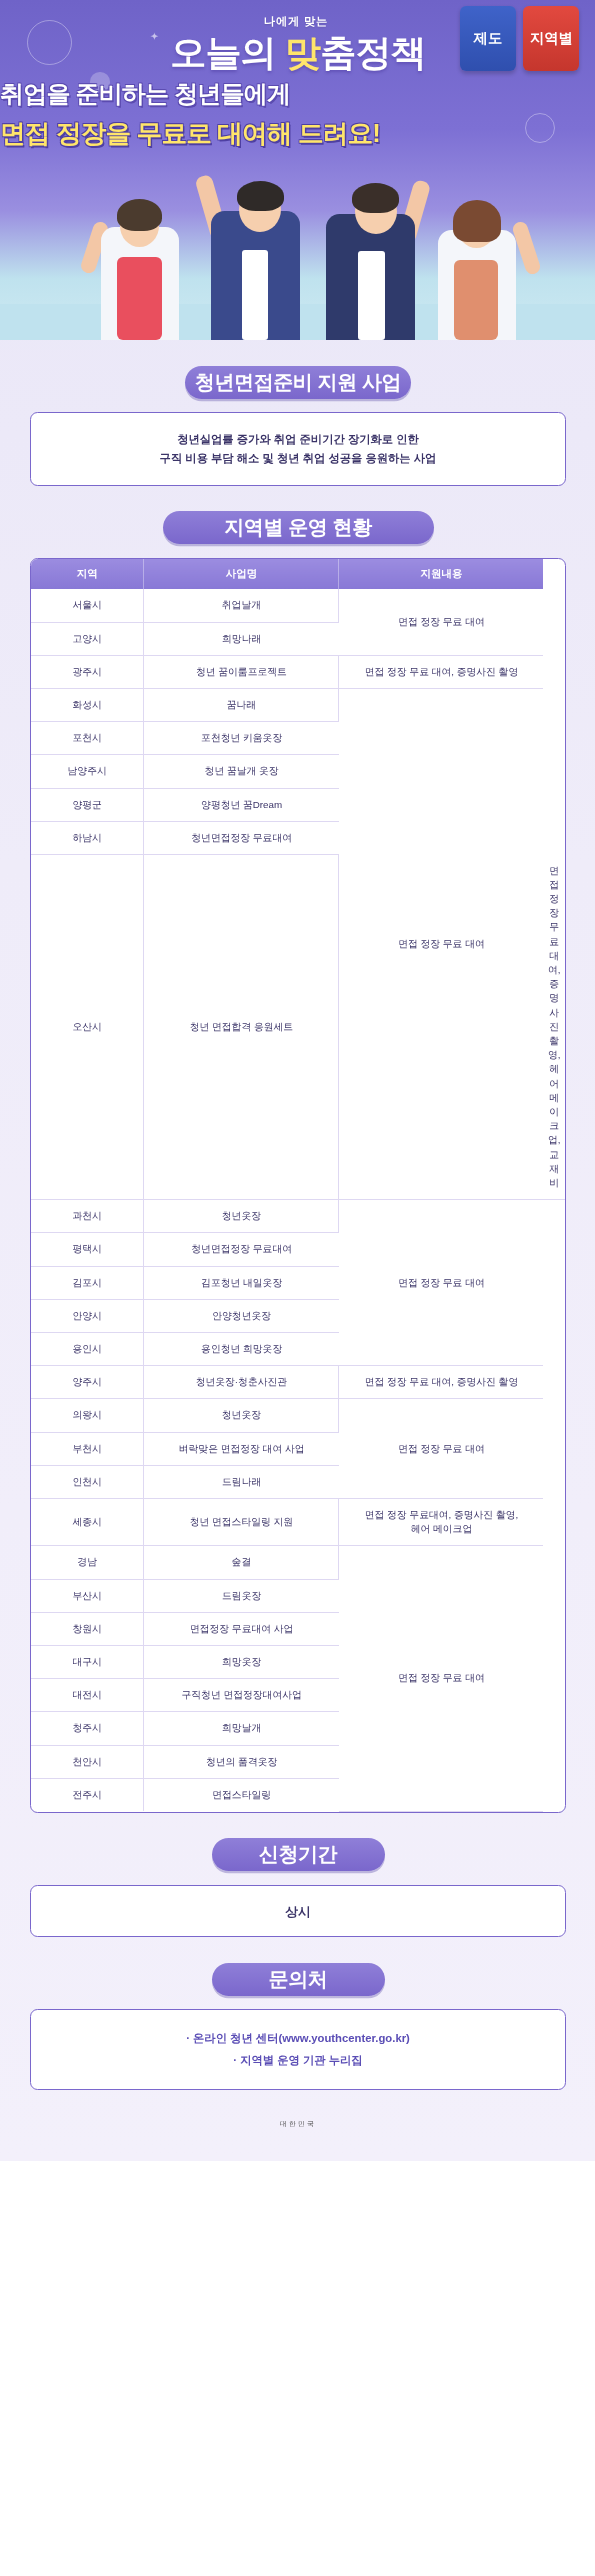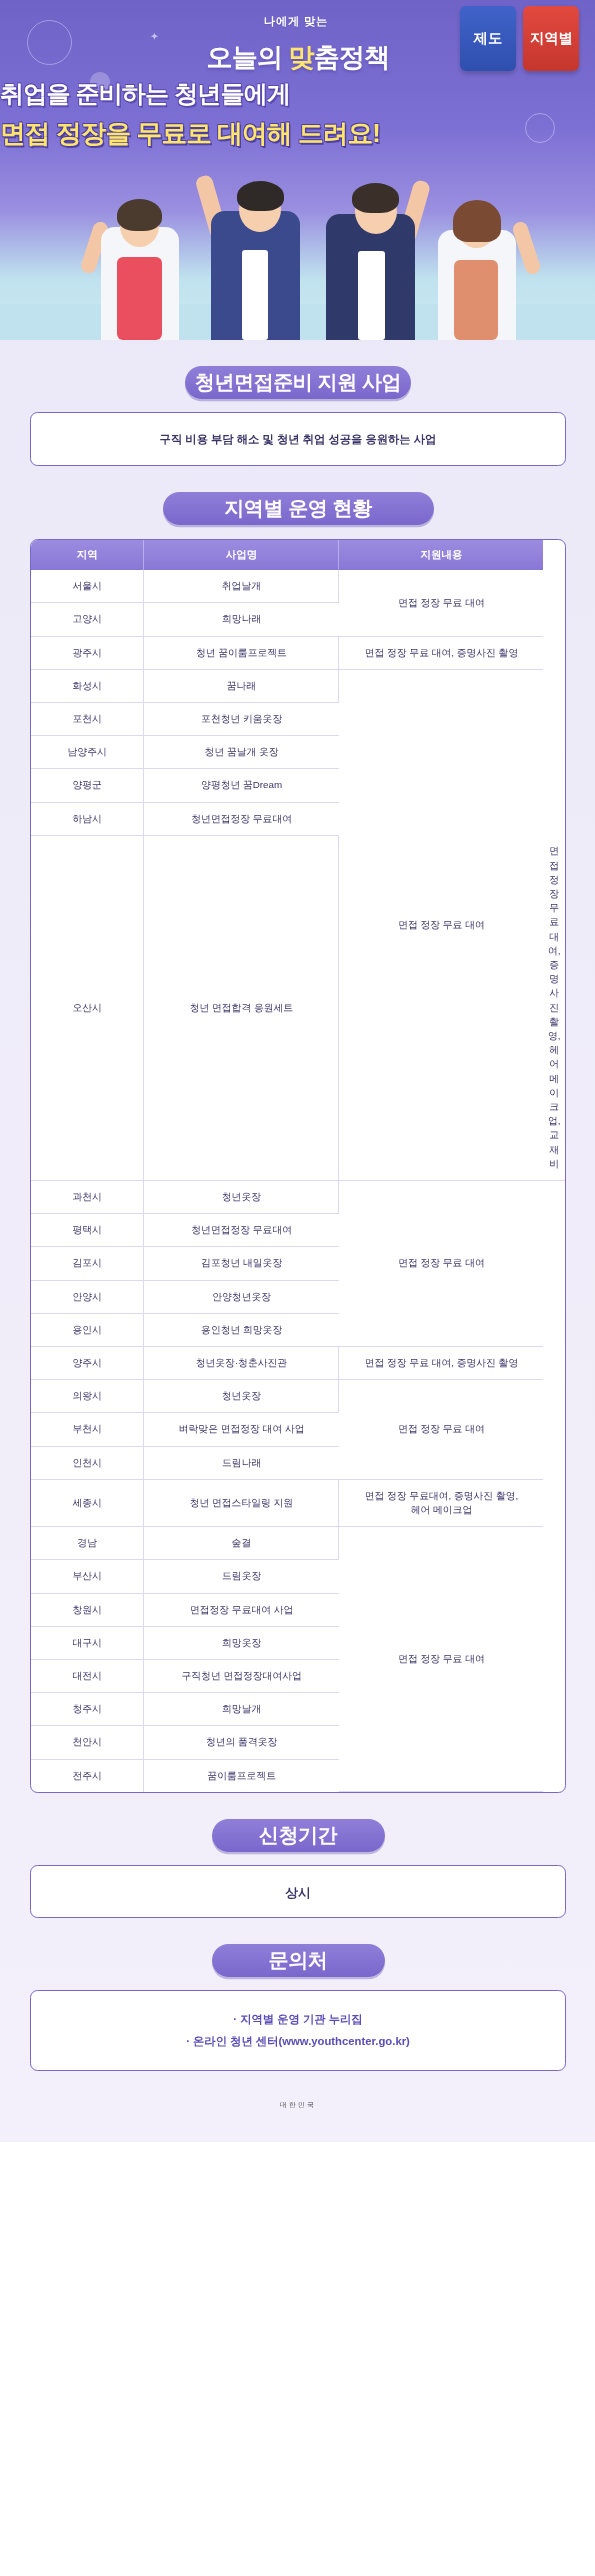--- a/index.html
+++ b/index.html
@@ -44,23 +44,23 @@
     top: 13.5px; left: 0; right: 4px;
     text-align: center;
     color: #ffffff;
     font-size: 11.3px;
     letter-spacing: 0.8px;
     font-weight: bold;
     text-shadow: 0 0.8px 1.5px rgba(0,0,0,0.12);
   }
   .brand-main {
     position: absolute;
-    top: 40px; left: 0; right: 0;
-    text-align: center;
-    font-size: 26px;
+    top: 29px; left: 0; right: 0;
+    text-align: center;
+    font-size: 36px;
     font-weight: bold;
     color: #ffffff;
     letter-spacing: -0.8px;
     text-shadow: 0 1.5px 3px rgba(60,40,140,0.35);
   }
   .brand-main .accent { color: #ffe56b; }
 
   .badge-wrap {
     position: absolute;
     top: 6px; right: 16.6px;
@@ -321,20 +321,21 @@
         <div class="body" style="background:#e08f6e; width:44px; height:80px; left:27px; bottom:0; border-radius:6px;"></div>
         <div class="head" style="background:#f6cfae; width:39px; height:42px; left:30px; top:21px;"></div>
         <div class="hair" style="background:#7a4a32; width:48px; height:42px; left:25.6px; top:15px; border-radius:50% 50% 30% 30%;"></div>
       </div>
     </div>
   </div>
 
   <div class="section">
     <div class="pill-title">청년면접준비 지원 사업</div>
     <div class="info-card">
+      <div>청년실업률 증가와 취업 준비기간 장기화로 인한</div>
       <div>구직 비용 부담 해소 및 청년 취업 성공을 응원하는 사업</div>
     </div>
   </div>
 
   <div class="section">
     <div class="pill-title wide">지역별 운영 현황</div>
     <div class="table-card">
       <table>
         <thead>
           <tr>
@@ -452,39 +453,39 @@
             <tr>
               <td class="col-region">청주시</td>
               <td class="col-name">희망날개</td>
             </tr>
             <tr>
               <td class="col-region">천안시</td>
               <td class="col-name">청년의 품격옷장</td>
             </tr>
             <tr>
               <td class="col-region">전주시</td>
-              <td class="col-name">꿈이룸프로젝트</td>
+              <td class="col-name">면접스타일링</td>
             </tr>
           </tbody>
       </table>
     </div>
   </div>
 
   <div class="section">
     <div class="pill-title narrow">신청기간</div>
     <div class="plain-card">
       <div class="big">상시</div>
     </div>
   </div>
 
   <div class="section">
     <div class="pill-title narrow">문의처</div>
     <div class="contact-card">
+      <div>· 온라인 청년 센터(www.youthcenter.go.kr)</div>
       <div>· 지역별 운영 기관 누리집</div>
-      <div>· 온라인 청년 센터(www.youthcenter.go.kr)</div>
     </div>
   </div>
 
   <div class="footer">
     <div class="gov-small">대한민국</div>
   </div>
 
   <div class="bottom-pad"></div>
 </div>
 

